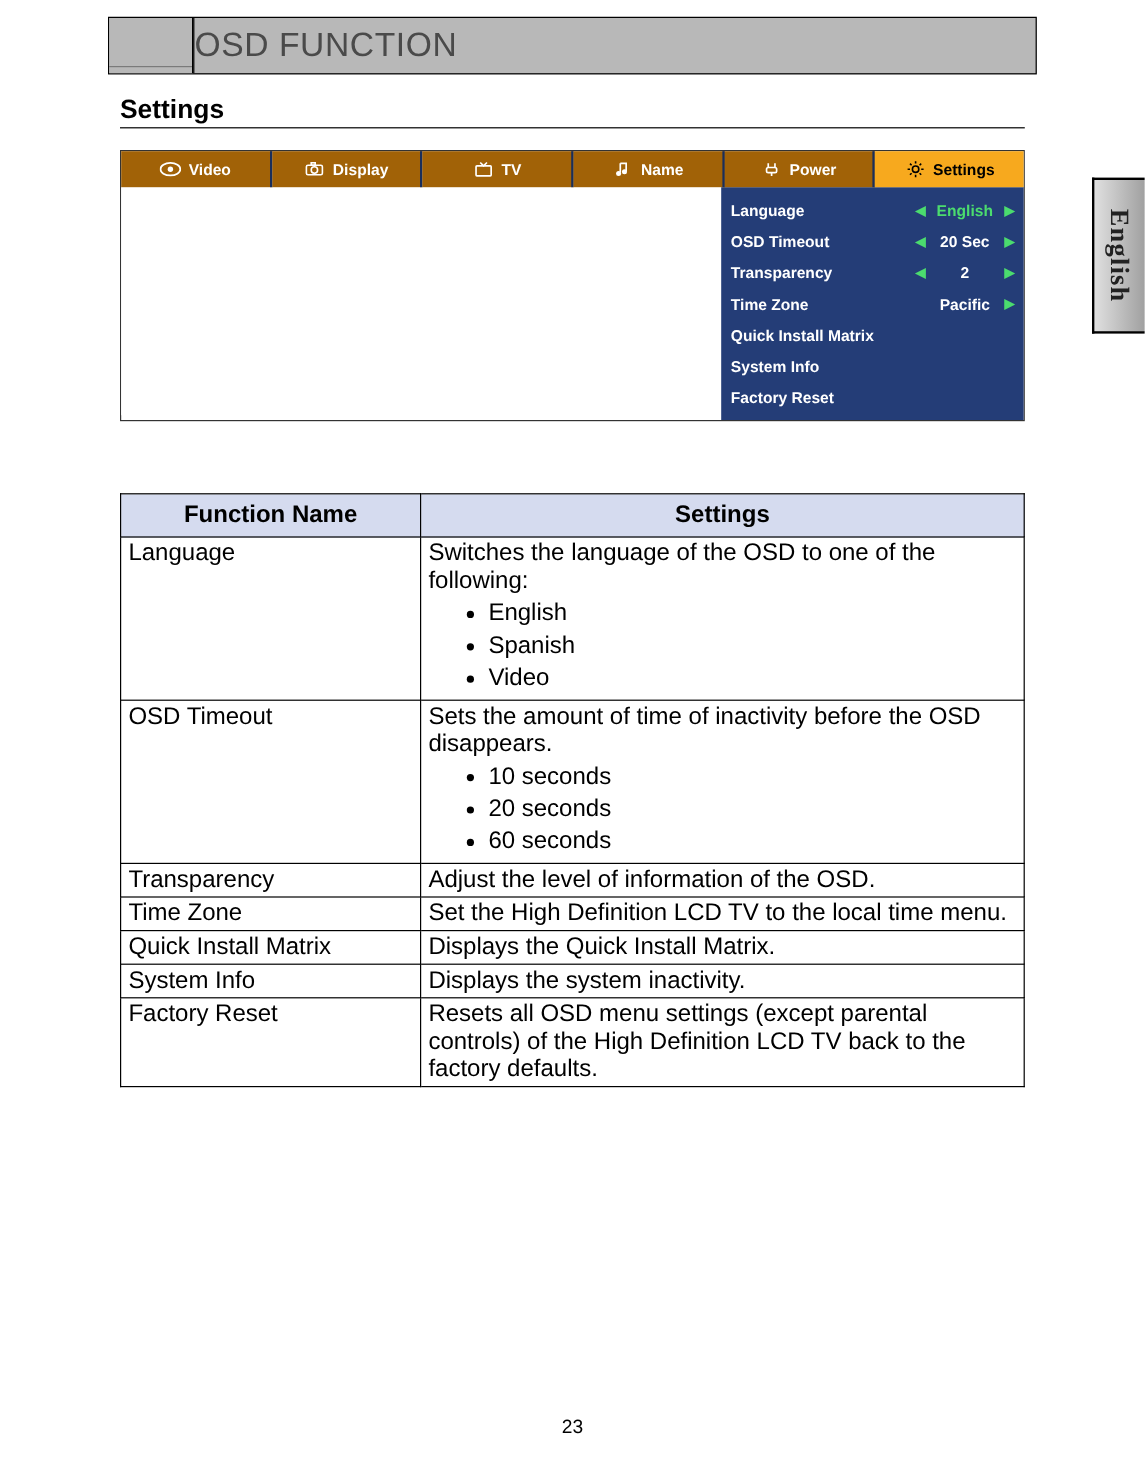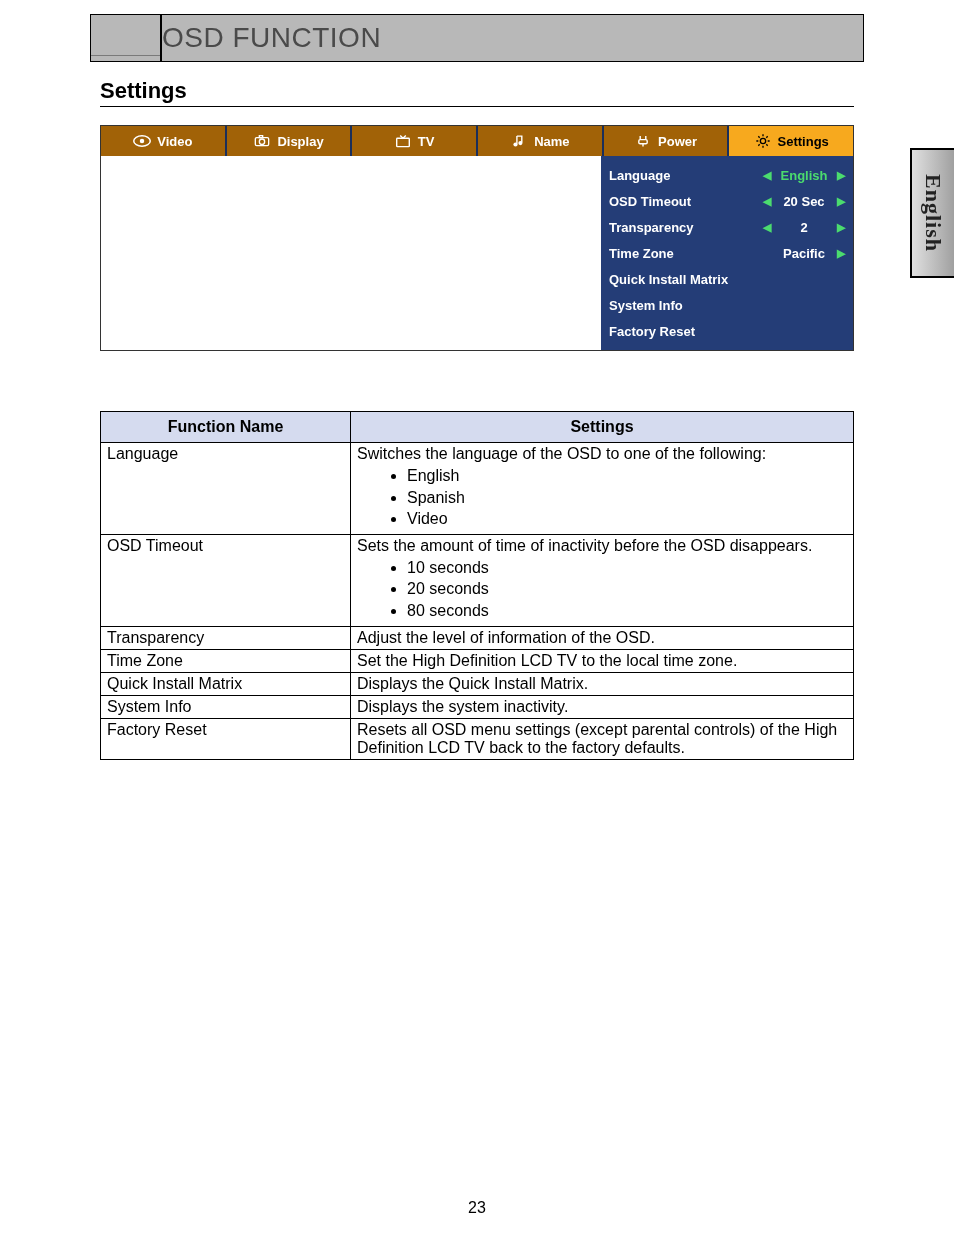--- a/index.html
+++ b/index.html
@@ -136,21 +136,21 @@
   .osd-arrow-l { color: #4bdc6e; font-size: 11px; width: 8px; text-align: center; }
   .osd-arrow-r { color: #4bdc6e; font-size: 11px; width: 8px; text-align: center; }
   .osd-arrow-r.hidden, .osd-arrow-l.hidden { visibility: hidden; }
   .osd-val { width: 58px; text-align: center; }
   .osd-val.lang { color: #4bdc6e; }
 
   .func-table {
     margin: 60px 10px 0 10px;
     width: calc(100% - 20px);
     border-collapse: collapse;
-    font-size: 16px;
+    font-size: 20px;
   }
   .func-table th, .func-table td {
     border: 1px solid #000;
     padding: 2px 6px;
     vertical-align: top;
     text-align: left;
   }
   .func-table th {
     background: #d5dbef;
     text-align: center;
@@ -162,21 +162,21 @@
     padding: 0;
   }
   .func-table td ul li {
     list-style: disc;
     margin: 0;
     line-height: 1.35;
   }
   .col-name { width: 250px; }
   .page-num {
     position: absolute;
-    bottom: 18px;
+    bottom: 36px;
     left: 0; right: 0;
     text-align: center;
     font-size: 16px;
   }
 </style>
 </head>
 <body>
 
 <div class="side-tab">
   <span>English</span>
@@ -318,31 +318,31 @@
             </ul>
           </td>
         </tr>
         <tr>
           <td class="col-name">OSD Timeout</td>
           <td>
             <div>Sets the amount of time of inactivity before the OSD disappears.</div>
             <ul>
               <li>10 seconds</li>
               <li>20 seconds</li>
-              <li>80 seconds</li>
+              <li>60 seconds</li>
             </ul>
           </td>
         </tr>
         <tr>
           <td class="col-name">Transparency</td>
           <td>Adjust the level of information of the OSD.</td>
         </tr>
         <tr>
           <td class="col-name">Time Zone</td>
-          <td>Set the High Definition LCD TV to the local time zone.</td>
+          <td>Set the High Definition LCD TV to the local time menu.</td>
         </tr>
         <tr>
           <td class="col-name">Quick Install Matrix</td>
           <td>Displays the Quick Install Matrix.</td>
         </tr>
         <tr>
           <td class="col-name">System Info</td>
           <td>Displays the system inactivity.</td>
         </tr>
         <tr>

